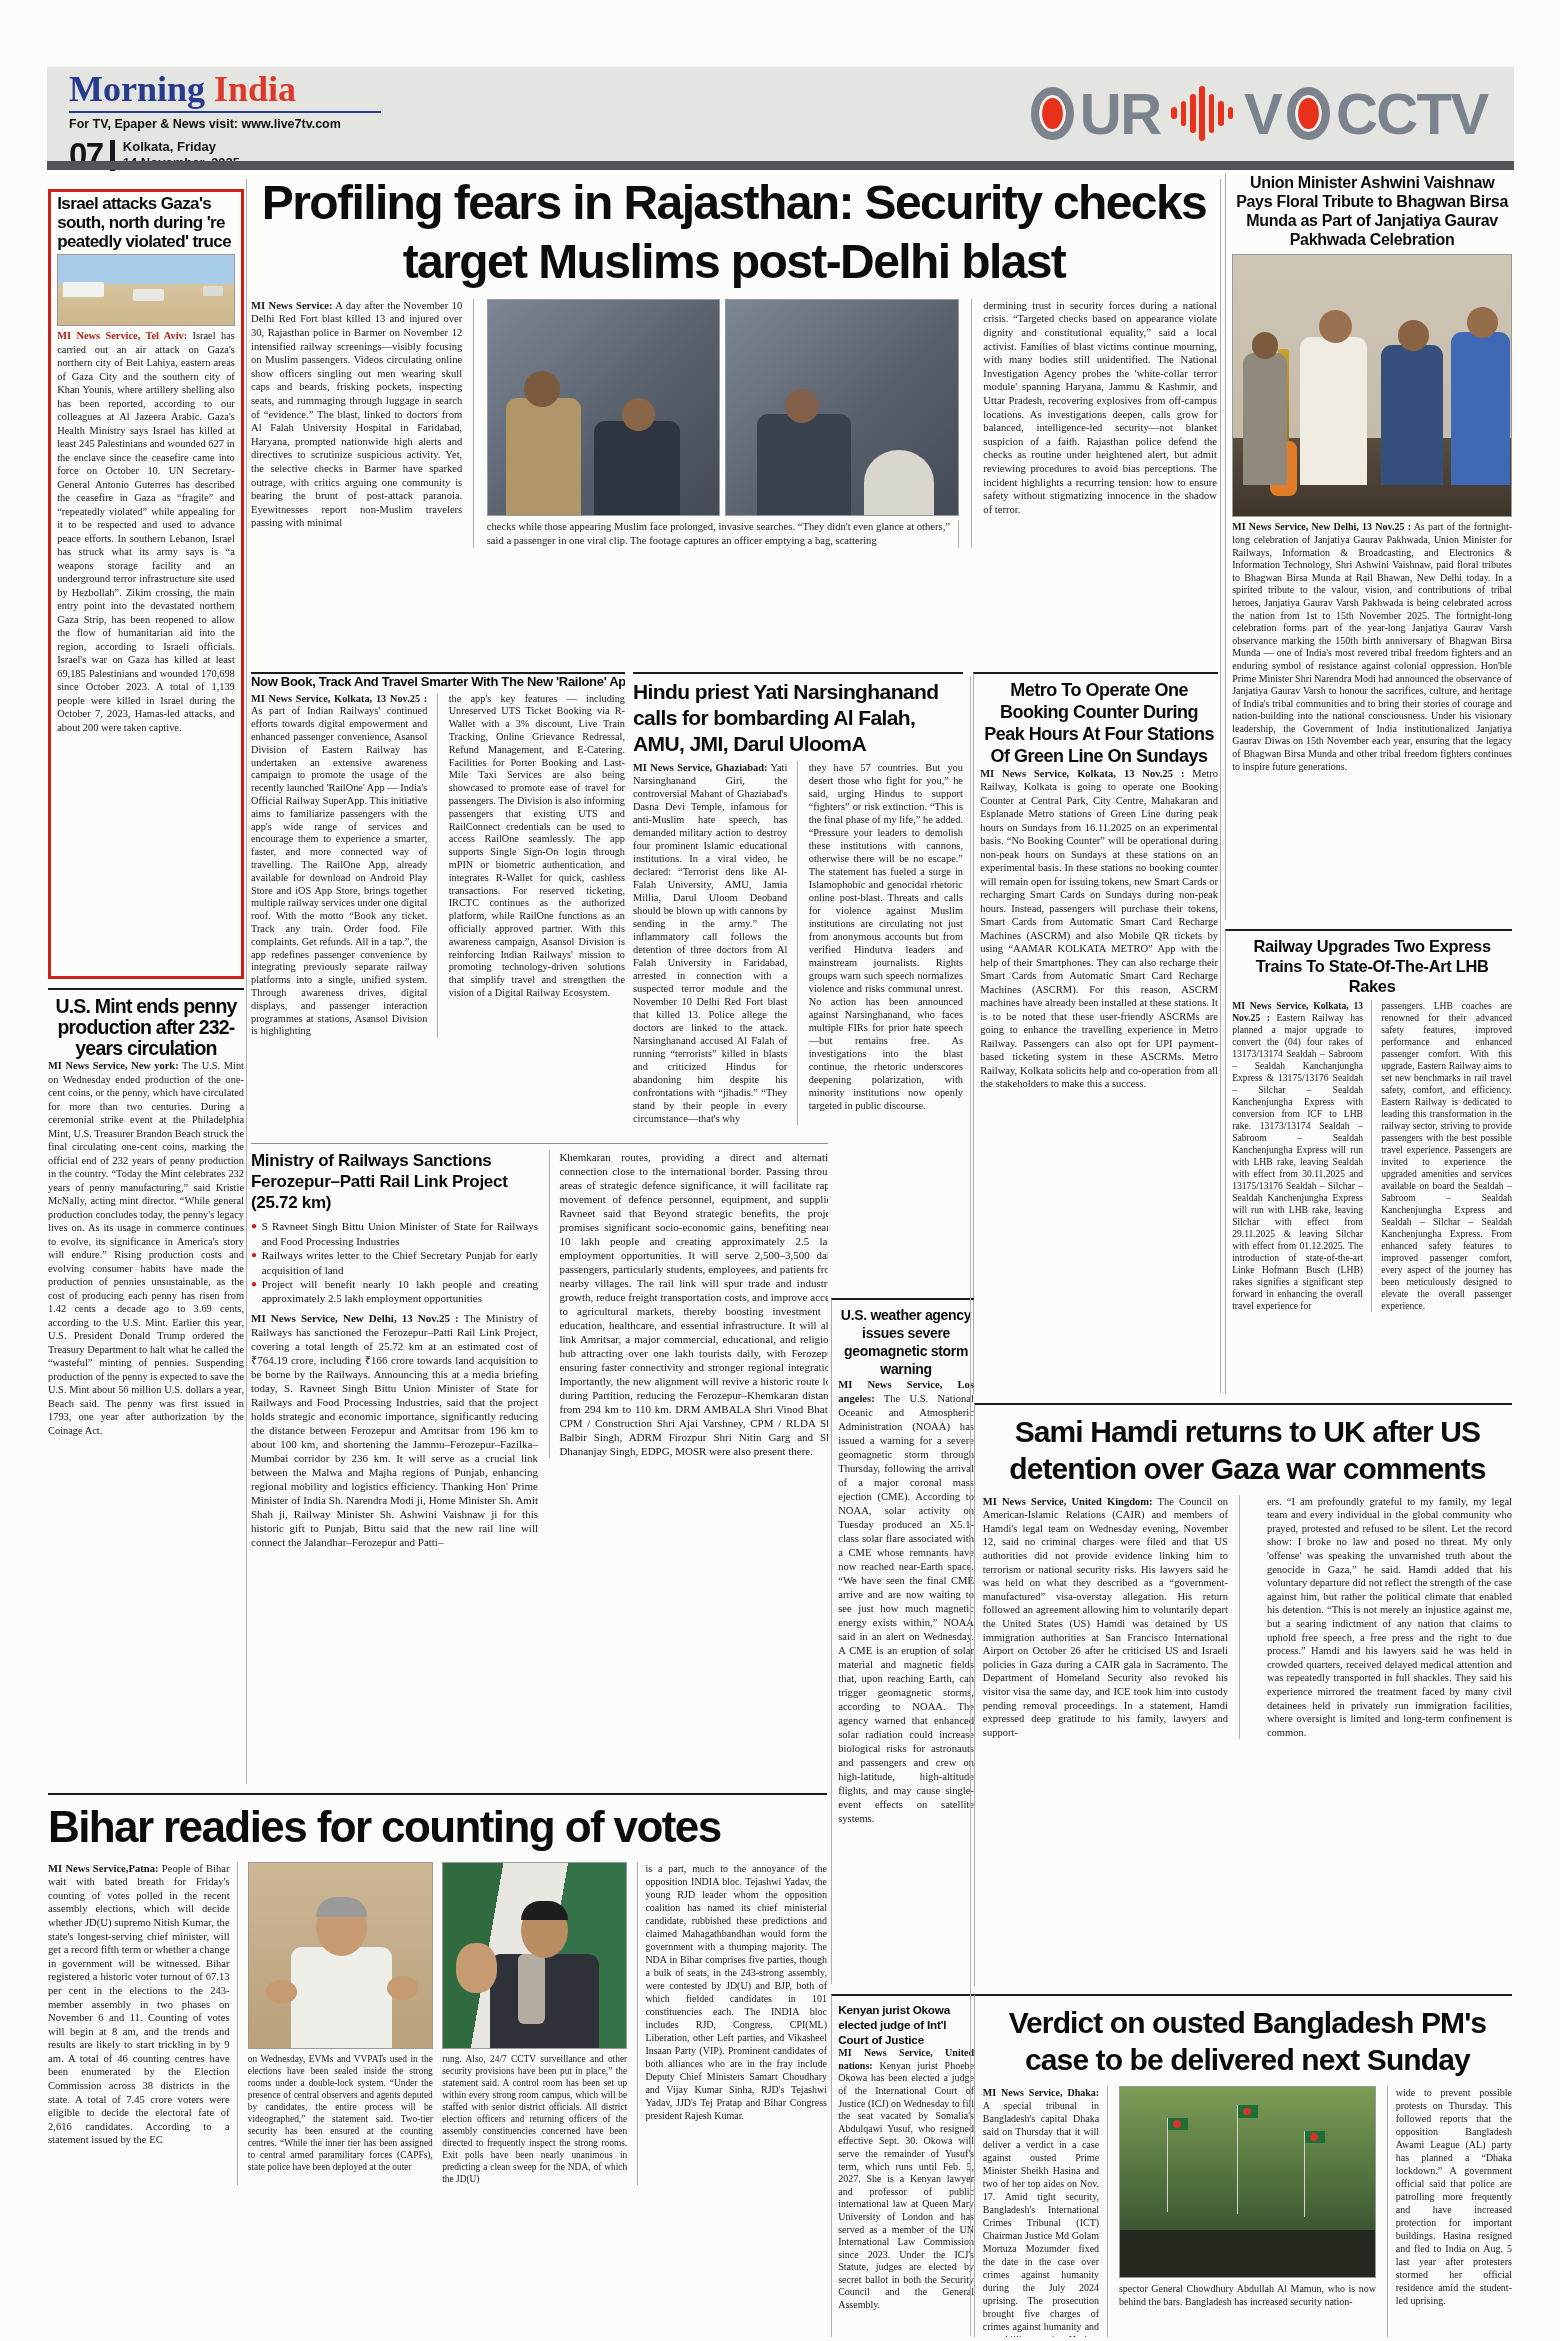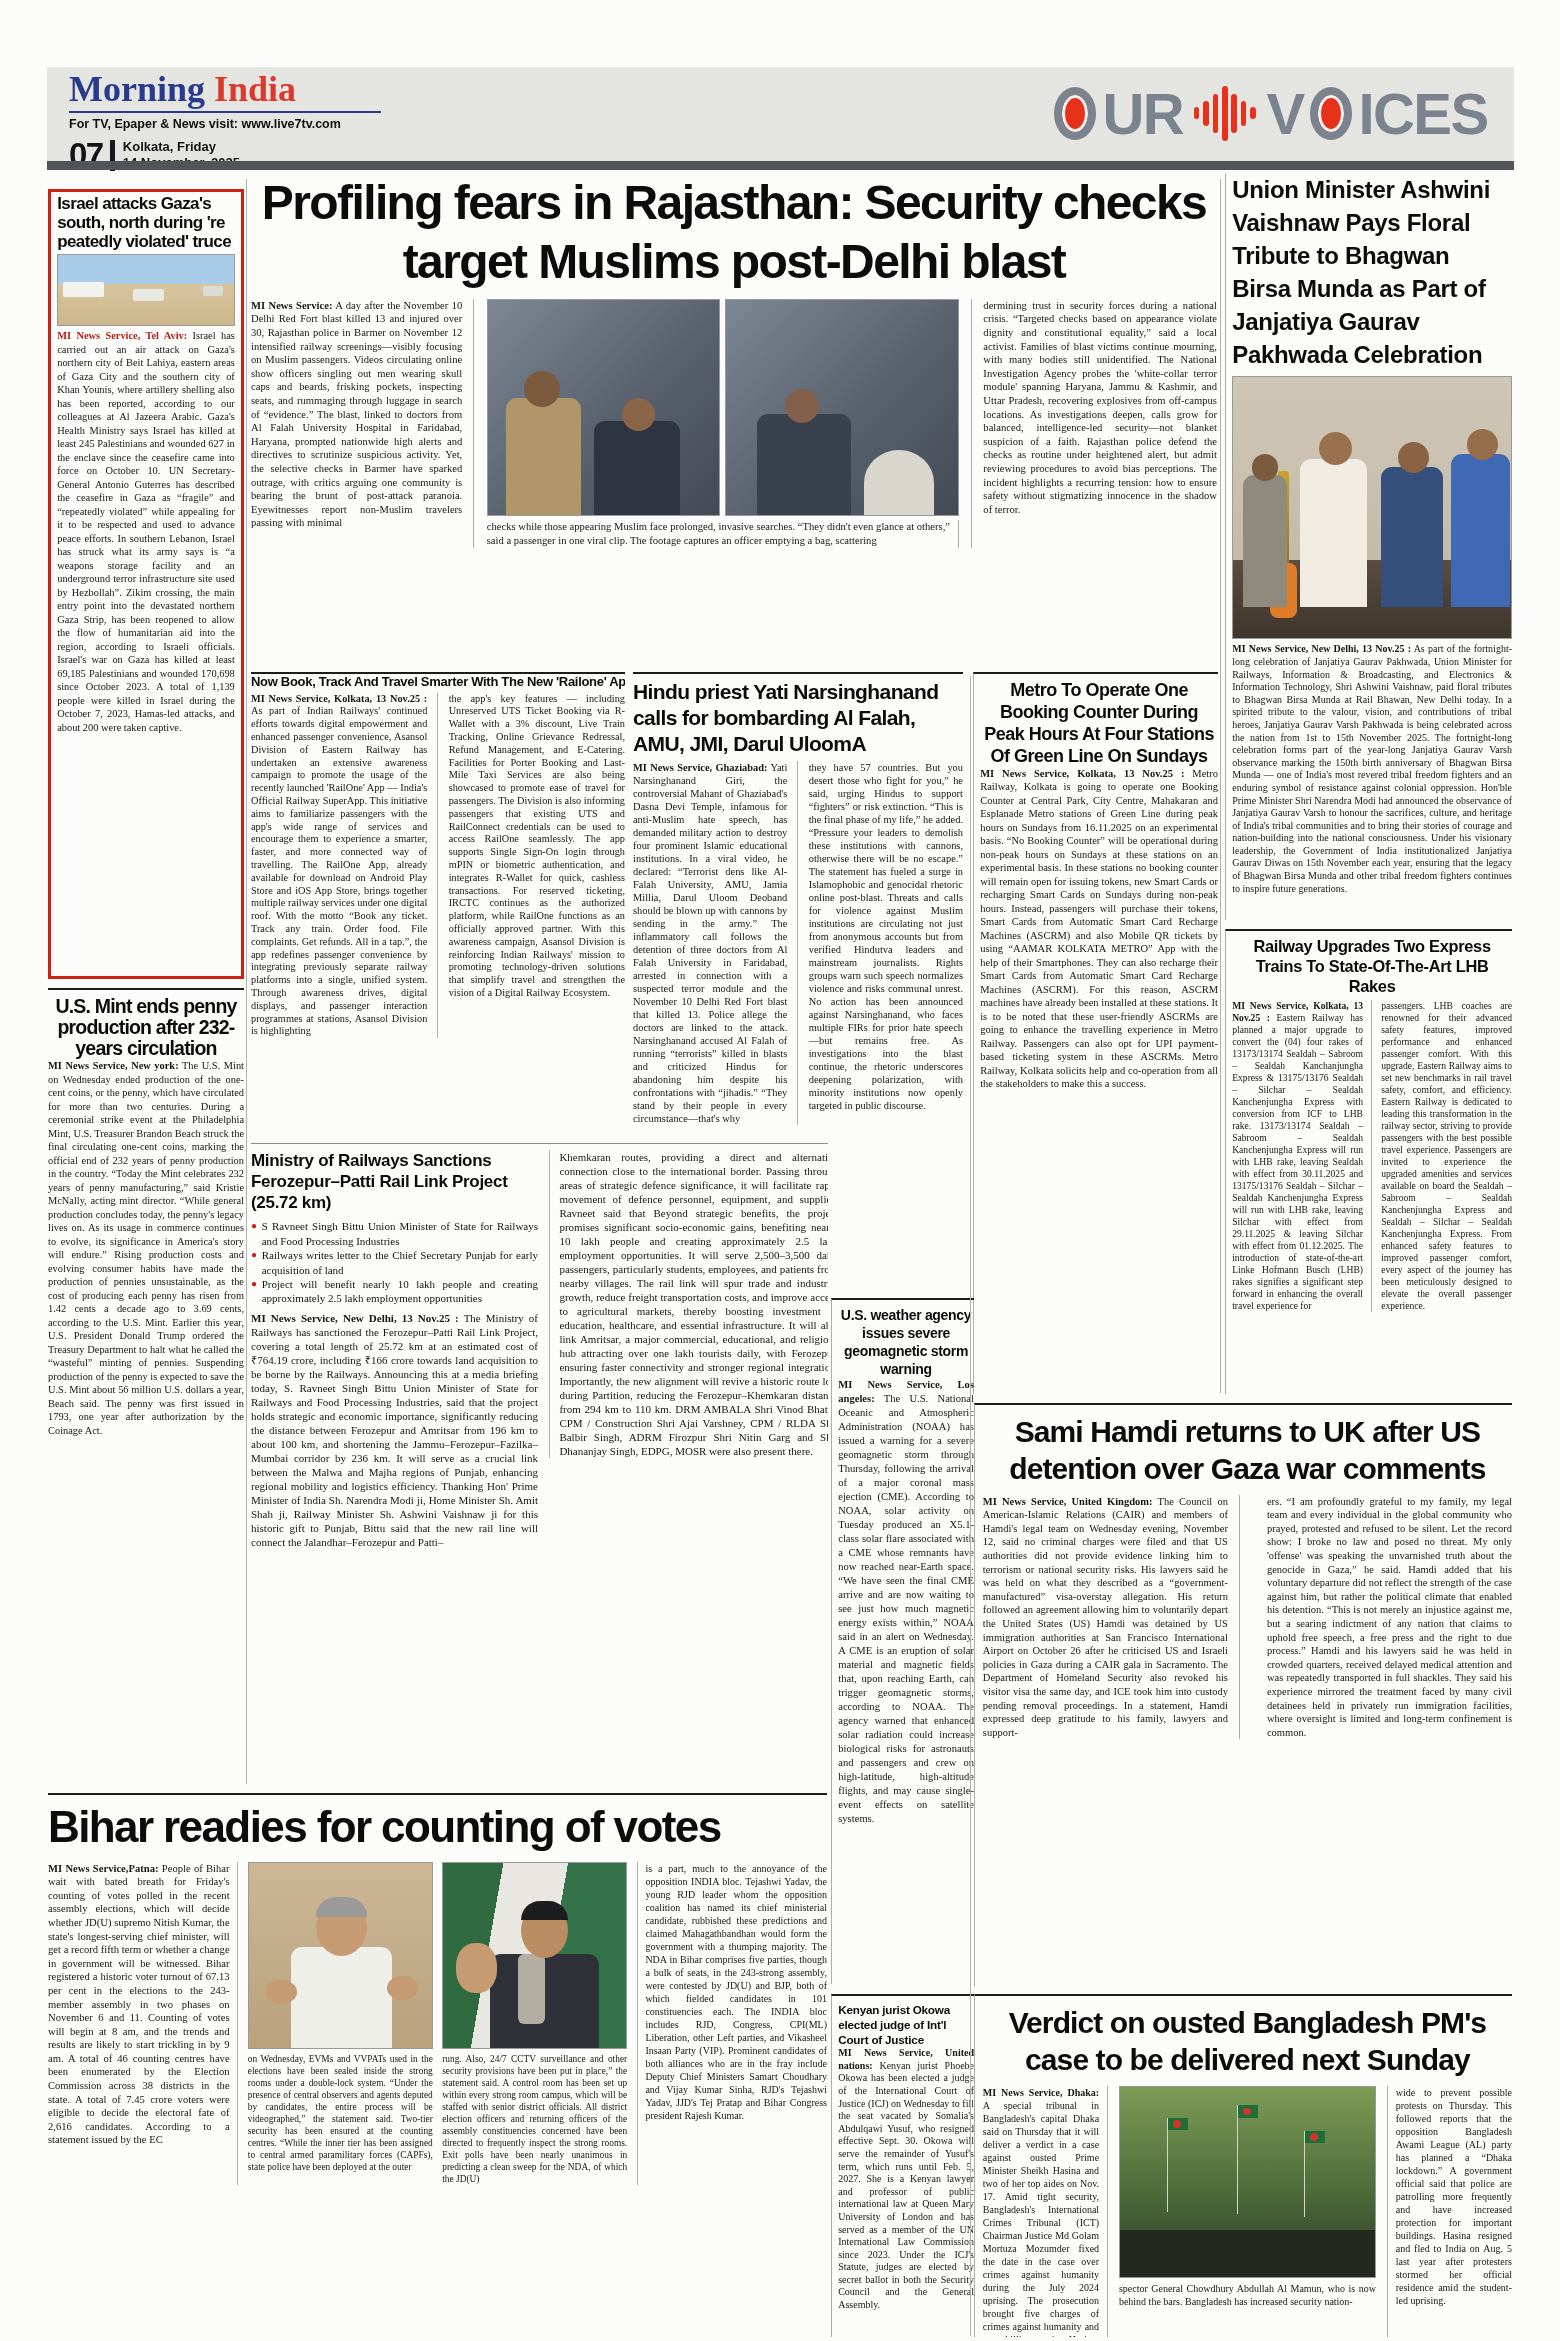--- a/index.html
+++ b/index.html
@@ -70,21 +70,21 @@
   .hindu .headline{font-size:21px;line-height:26px;letter-spacing:-0.6px;}
   .hindu .cols{gap:11px;margin-top:4.7px;}
   .hindu .cols>div{width:160px;}
   .hindu .body-text{font-size:10.4px;line-height:13px;}
   
   .metro{left:973px;top:672px;width:245px;height:722px;overflow:hidden;}
   .metro .headline{font-size:18px;line-height:22px;text-align:center;letter-spacing:-0.5px;}
   .metro .body-text{font-size:10.5px;line-height:13.5px;margin-top:4.7px;}
   
   .vaish{left:1225px;top:173px;width:287px;height:747px;overflow:hidden;}
-  .vaish .headline{font-size:24px;line-height:33px;letter-spacing:-0.3px;}
+  .vaish .headline{font-size:16px;line-height:19px;text-align:center;letter-spacing:-0.3px;}
   .ph-vaish{width:100%;height:263px;margin:4.7px 0;background:linear-gradient(#cfc6b6 0%,#c4bba9 70%,#5a4d40 70%,#3e352c 100%);}
   .vaish .body-text{font-size:10px;line-height:12.6px;}
   .lamp{position:absolute;left:45px;top:94px;width:11px;height:117px;background:linear-gradient(#caa12e,#8a6d1d);border-radius:3.1px;}
   .lamp:before{content:"";position:absolute;left:-7.8px;top:92px;width:26.5px;height:55px;background:#e07b28;border-radius:7.8px;}
   
   .rwup{left:1225px;top:929px;width:287px;height:465px;overflow:hidden;padding-top:4.7px;box-sizing:border-box;}
   .rwup .headline{font-size:16.4px;line-height:20px;text-align:center;letter-spacing:-0.3px;}
   .rwup .cols{gap:9.4px;margin-top:4.7px;}
   .rwup .cols>div{width:139px;}
   .rwup .body-text{font-size:9.6px;line-height:12px;}
@@ -163,21 +163,21 @@
         <i style="height:12.5px"></i>
           <i style="height:25px"></i>
           <i style="height:39px"></i>
           <i style="height:55px"></i>
           <i style="height:39px"></i>
           <i style="height:25px"></i>
           <i style="height:12.5px"></i>
       </span>
         <span>V</span>
         <span class="logo-o"></span>
-        <span>ICES</span>
+        <span>CCTV</span>
     </div>
   </div>
   <div class="abs hdr-rule"></div>
 
   <div class="abs israel">
     <div class="headline">Israel attacks Gaza's south, north during 're peatedly violated' truce</div>
     <div class="photo ph-gaza">
       <i class="abs t1"></i>
       <i class="abs t2"></i>
       <i class="abs t3"></i>

